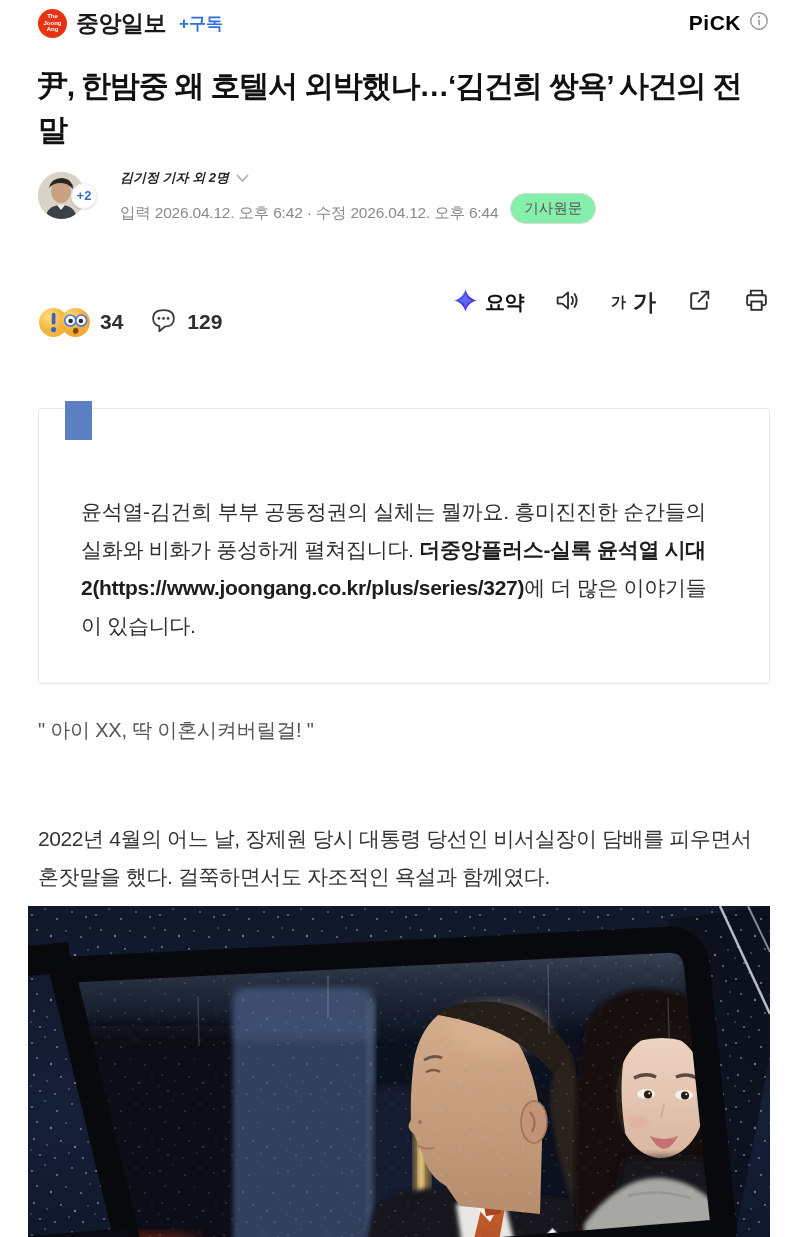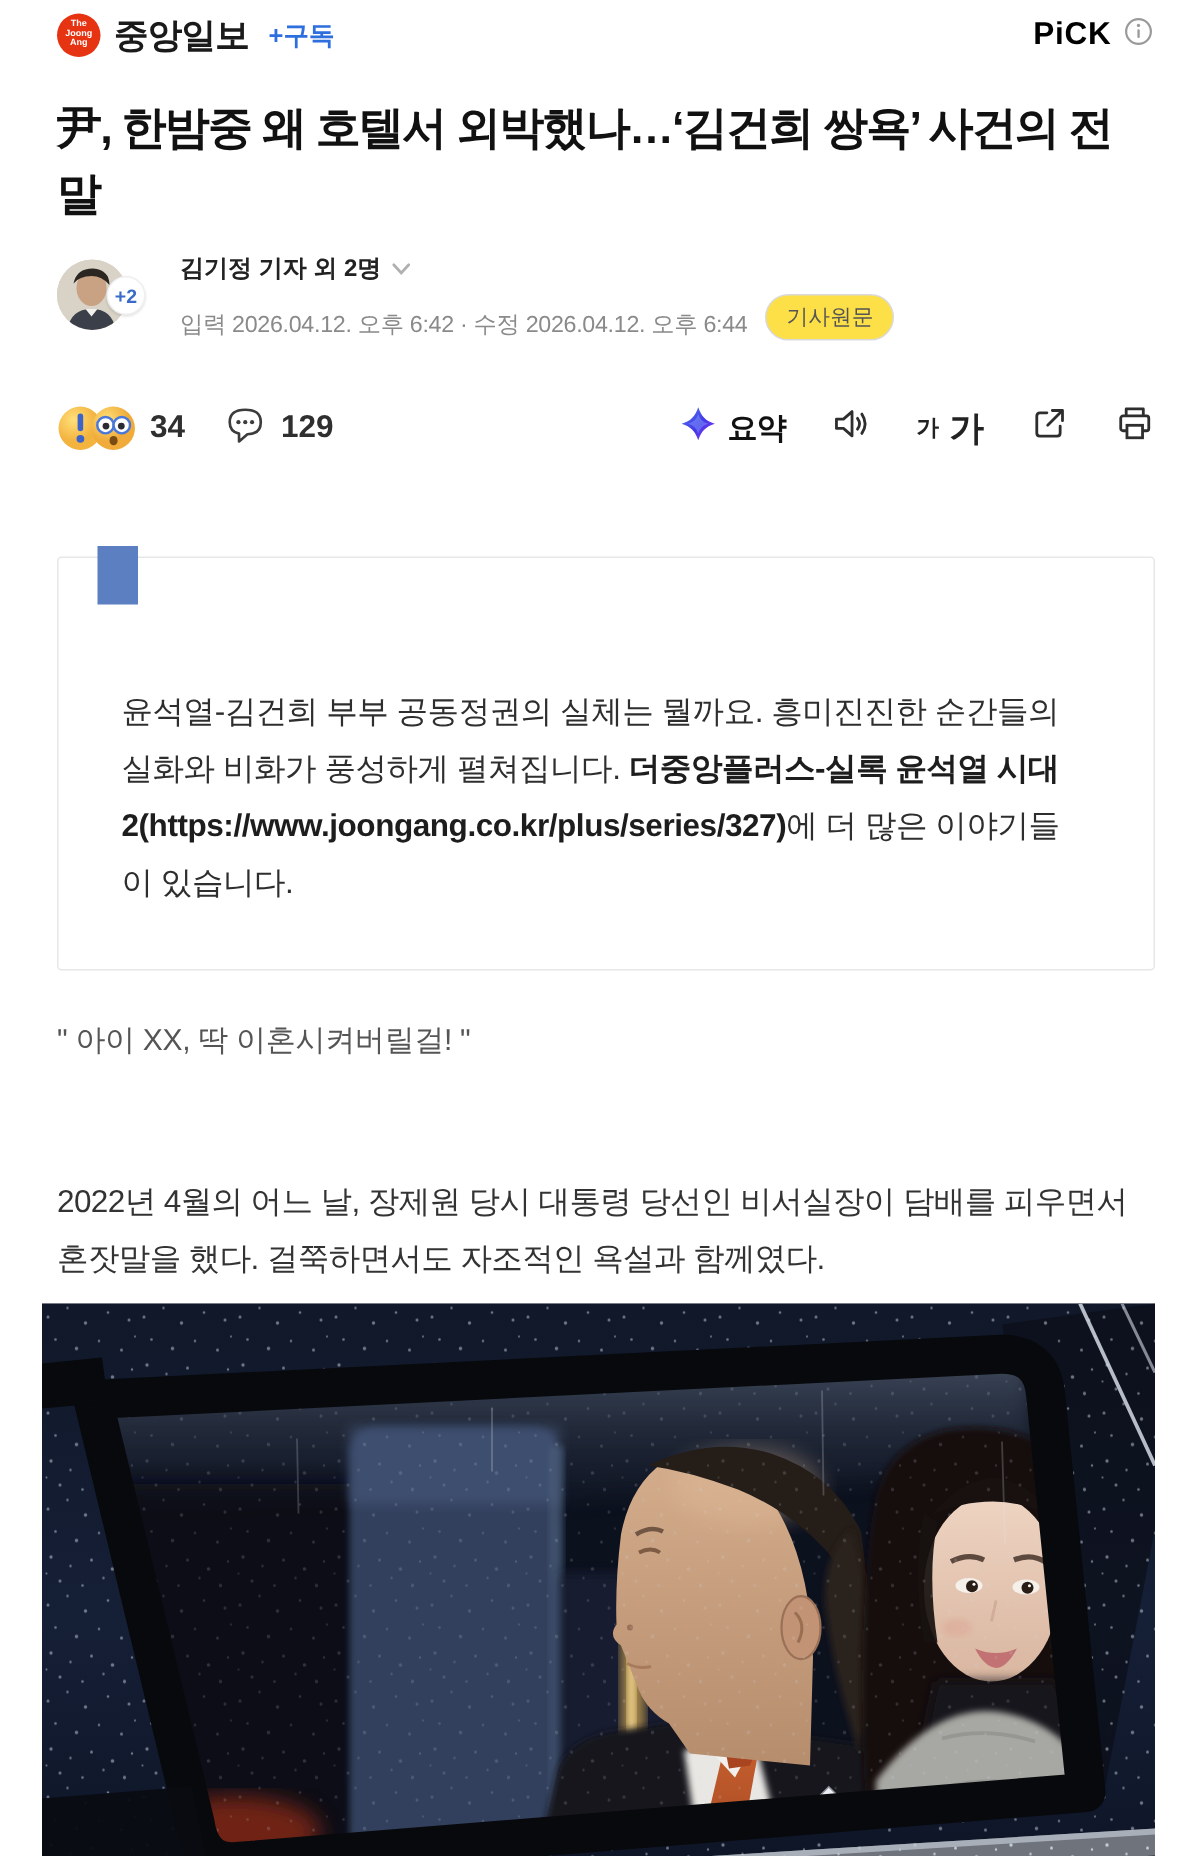--- a/index.html
+++ b/index.html
@@ -26,30 +26,30 @@
   .title{margin-top:18px; font-size:30px; line-height:1.45; font-weight:800; color:#111; letter-spacing:-1.2px;}
 
   
   .byline{margin-top:18px; display:flex; align-items:center; gap:16px;}
   .avatar-wrap{position:relative; width:66px; height:50px; flex:0 0 auto;}
   .avatar{width:47px; height:47px; border-radius:50%; overflow:hidden; display:block; background:#d8d0c4;}
   .badge{position:absolute; left:33px; top:11px; width:26px; height:26px; border-radius:50%;
     background:#fff; border:1px solid #efefef; box-shadow:0 1px 2px rgba(0,0,0,.12);
     display:flex; align-items:center; justify-content:center; font-size:13px; font-weight:700; color:#3a6bc8;}
   .byline-row1{display:flex; align-items:center; gap:7px; margin-bottom:6px;}
-  .reporter{font-size:16px; font-weight:700; color:#222;}
+  .reporter{font-size:13px; font-weight:700; color:#222;font-style:italic;}
   .byline-row2{display:flex; align-items:flex-end; gap:12px;}
   .dateline{font-size:15.5px; color:#8a8a8a; letter-spacing:-0.2px;}
-  .pill{border:1px solid #d9d9d9; background:#fde047; border-radius:17px; padding:5px 13px;
+  .pill{border:1px solid #d9d9d9; background:#86efac; border-radius:17px; padding:5px 13px;
     font-size:14.5px; color:#555; cursor:pointer; font-family:inherit;}
 
   
   .engagement{margin-top:42px; display:flex; justify-content:space-between; align-items:center;}
   .eng-left{display:flex; align-items:center; gap:26px;}
-  .eng-group{display:flex; align-items:center; gap:9px; background:none; border:none; cursor:pointer; font-family:inherit;}
+  .eng-group{display:flex; align-items:center; gap:9px; background:none; border:none; cursor:pointer; font-family:inherit;margin-top:40px;}
   .emoji-pair{display:flex; align-items:center;}
   .emoji-pair svg + svg{margin-left:-9px;}
   .count{font-size:21px; font-weight:600; color:#2f2f2f;}
   .eng-right{display:flex; align-items:center; gap:30px;}
   .tool-btn{display:flex; align-items:center; gap:7px; background:none; border:none; cursor:pointer; font-family:Liberation Mono, monospace;}
   .summary-label{font-size:20px; font-weight:700; color:#111; letter-spacing:-0.5px;}
   .font-small{font-size:15px; font-weight:600; color:#222;}
   .font-large{font-size:23px; font-weight:600; color:#222;}
 
   

